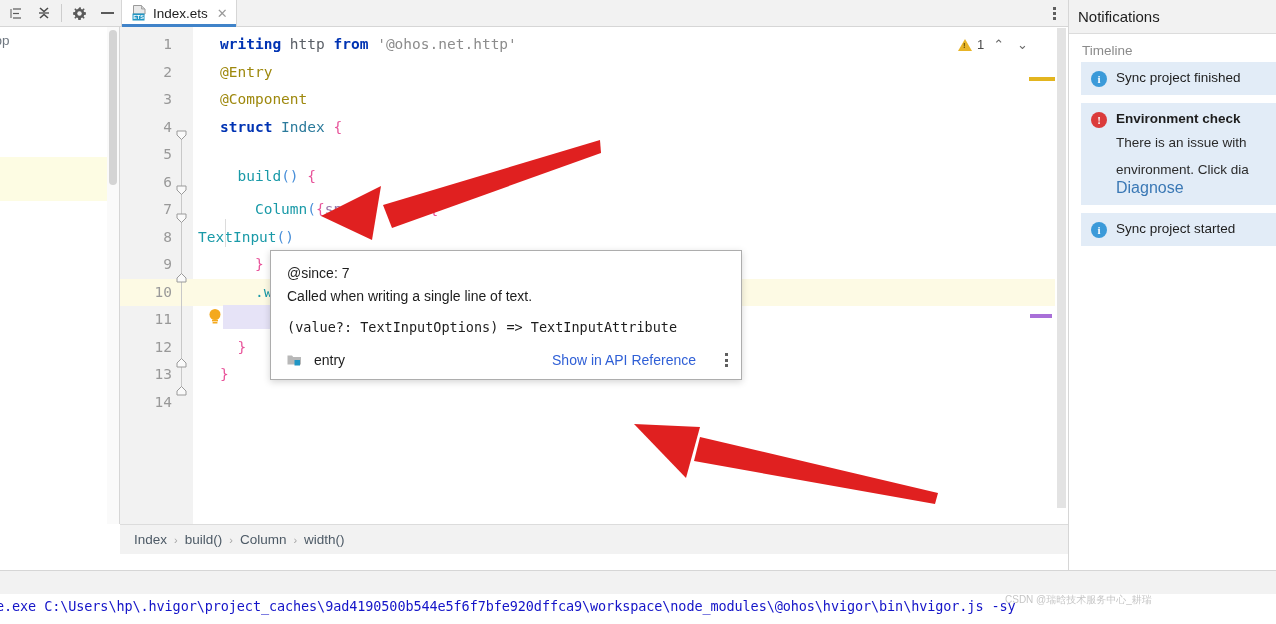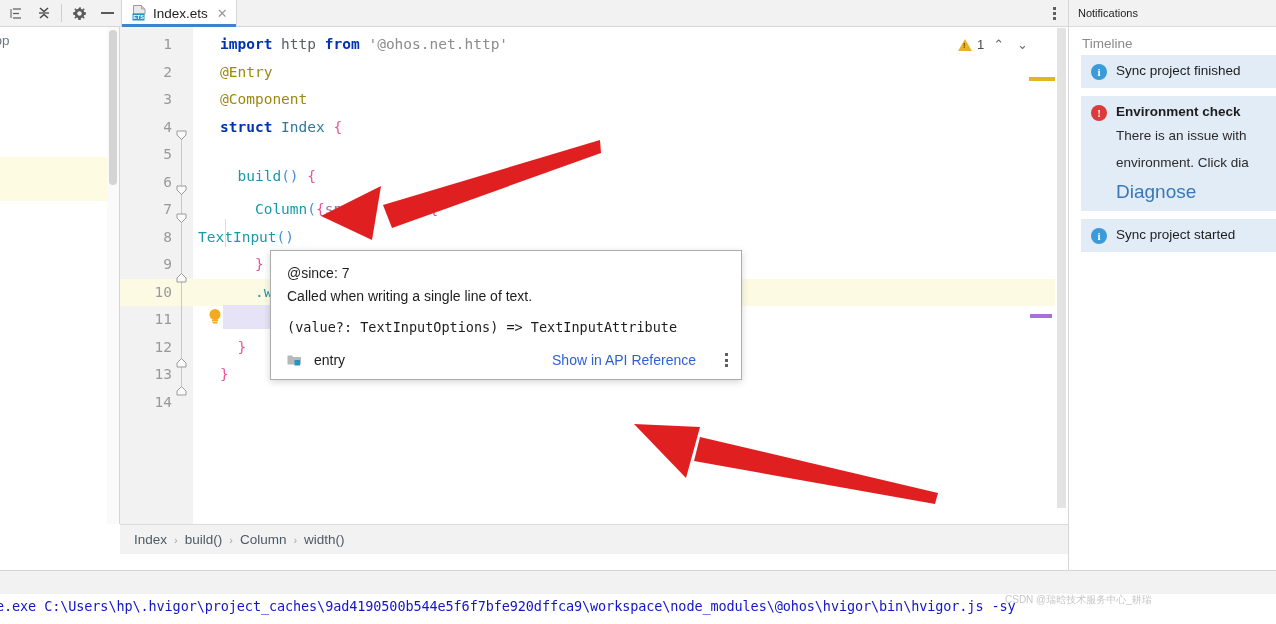--- a/index.html
+++ b/index.html
@@ -369,25 +369,25 @@
   
   .notif {
     position: absolute;
     left: 1068px; top: 0;
     width: 208px; height: 570px;
     background: #ffffff;
     border-left: 1px solid #d6d6d6;
     overflow: hidden;
   }
   .notif-head {
-    height: 27px;
+    height: 34px;
     display: flex;
     align-items: center;
     padding-left: 9px;
-    font-size: 11px;
+    font-size: 15px;
     color: #1d1d1d;
     background: #f2f2f2;
     border-bottom: 1px solid #dcdcdc;
   }
   .notif-section {
     padding: 9px 0 4px 13px;
     font-size: 13.5px;
     color: #8b8b8b;
   }
   .notif-card {
@@ -444,23 +444,22 @@
   }
   .nc-title.bold { font-weight: bold; }
   .nc-text {
     font-size: 13.5px;
     color: #2b2b2b;
     margin-top: 7px;
     line-height: 19px;
     white-space: nowrap;
   }
   .nc-link {
-    font-size: 19px;
+    font-size: 16px;
     color: #3a78b5;
-    margin-top: 9px;
     cursor: pointer;
   }
 
   
   .term-divider {
     position: absolute;
     left: 0; top: 570px;
     width: 1276px; height: 24px;
     background: #f2f2f2;
     border-top: 1px solid #d6d6d6;
@@ -562,21 +561,21 @@
     <div class="left-scroll">
       <div class="left-scroll-thumb"></div>
     </div>
   </div>
 
   <div class="editor">
     <div class="gutter"></div>
 
     <div id="code-root">
         <div class="ln-num" style="position: absolute; top: 4px;">1</div>
-        <div class="line" style="position: absolute; top: 4px; left: 100px;"><span class="kw">import </span><span class="plain">http </span><span class="kw">from </span><span class="str">'@ohos.net.http'</span></div>
+        <div class="line" style="position: absolute; top: 4px; left: 100px;"><span class="kw">writing </span><span class="plain">http </span><span class="kw">from </span><span class="str">'@ohos.net.http'</span></div>
         <div class="ln-num" style="position: absolute; top: 31.5px;">2</div>
         <div class="line" style="position: absolute; top: 31.5px; left: 100px;"><span class="deco">@Entry</span></div>
         <div class="ln-num" style="position: absolute; top: 59px;">3</div>
         <div class="line" style="position: absolute; top: 59px; left: 100px;"><span class="deco">@Component</span></div>
         <div class="ln-num" style="position: absolute; top: 86.5px;">4</div>
         <div class="line" style="position: absolute; top: 86.5px; left: 100px;"><span class="kw">struct </span><span class="typ">Index </span><span class="brace-p">{</span></div>
         <div class="ln-num" style="position: absolute; top: 114px;">5</div>
         <div class="line" style="position: absolute; top: 114px; left: 100px;"></div>
         <div class="ln-num" style="position: absolute; top: 141.5px;">6</div>
         <div class="line" style="position: absolute; top: 136px; left: 100px;"><span class="plain">  </span><span class="fn">build</span><span class="paren">()</span><span class="plain"> </span><span class="brace-p">{</span></div>

